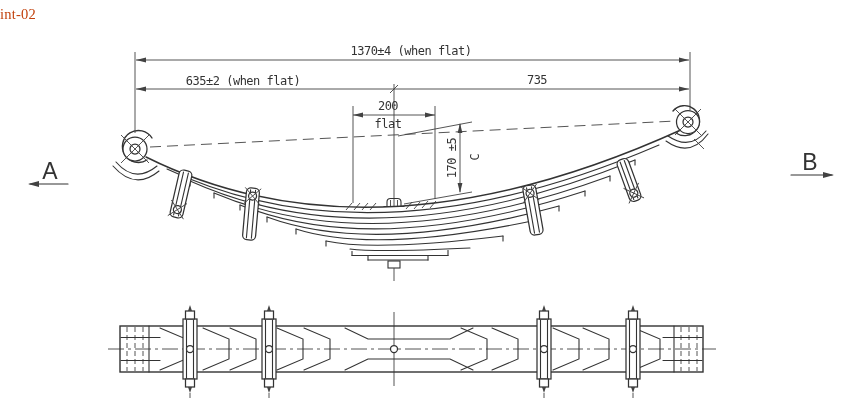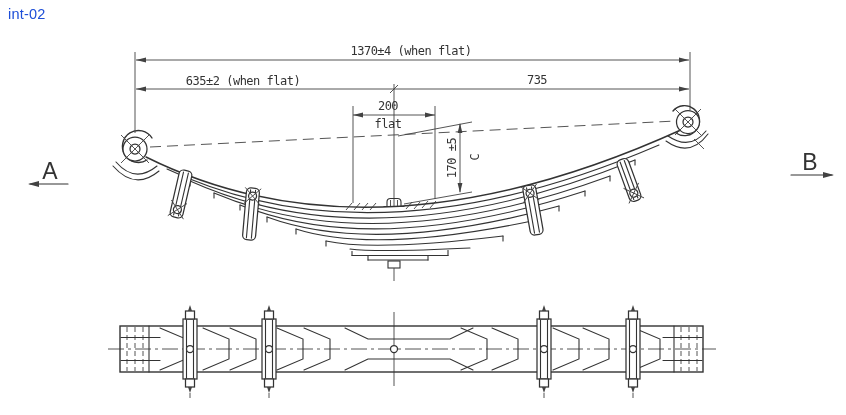--- a/index.html
+++ b/index.html
@@ -1,19 +1,19 @@
 <!DOCTYPE html>
 <html><head>
 <meta charset="utf-8">
 <style>
   html,body{margin:0;padding:0;background:#ffffff;}
   .stage{position:relative;width:846px;height:415px;background:#ffffff;overflow:hidden;
          font-family:"Liberation Sans",sans-serif;}
-  .page-label{position:absolute;top:6px;left:8px;font-size:14.5px;color:#1d4ed8;
-              letter-spacing:.2px;}
+  .page-label{position:absolute;top:6px;left:0;font-size:14.5px;color:#c2410c;
+              letter-spacing:.2px;font-family:Liberation Serif, serif;}
   svg{position:absolute;top:0;left:0;}
   
   .o  {stroke:#333;stroke-width:1.4;fill:none;stroke-linecap:round;}
   .o2 {stroke:#333;stroke-width:1.1;fill:none;stroke-linecap:round;}
   
   .d  {stroke:#424242;stroke-width:.9;fill:none;}
   .ah {fill:#424242;stroke:none;}
   .wf {fill:#ffffff;stroke:#333;stroke-width:1.25;}
   text.dim{font-family:"DejaVu Sans Mono",monospace;font-size:12px;fill:#333;
            text-anchor:middle;letter-spacing:-0.5px;}

